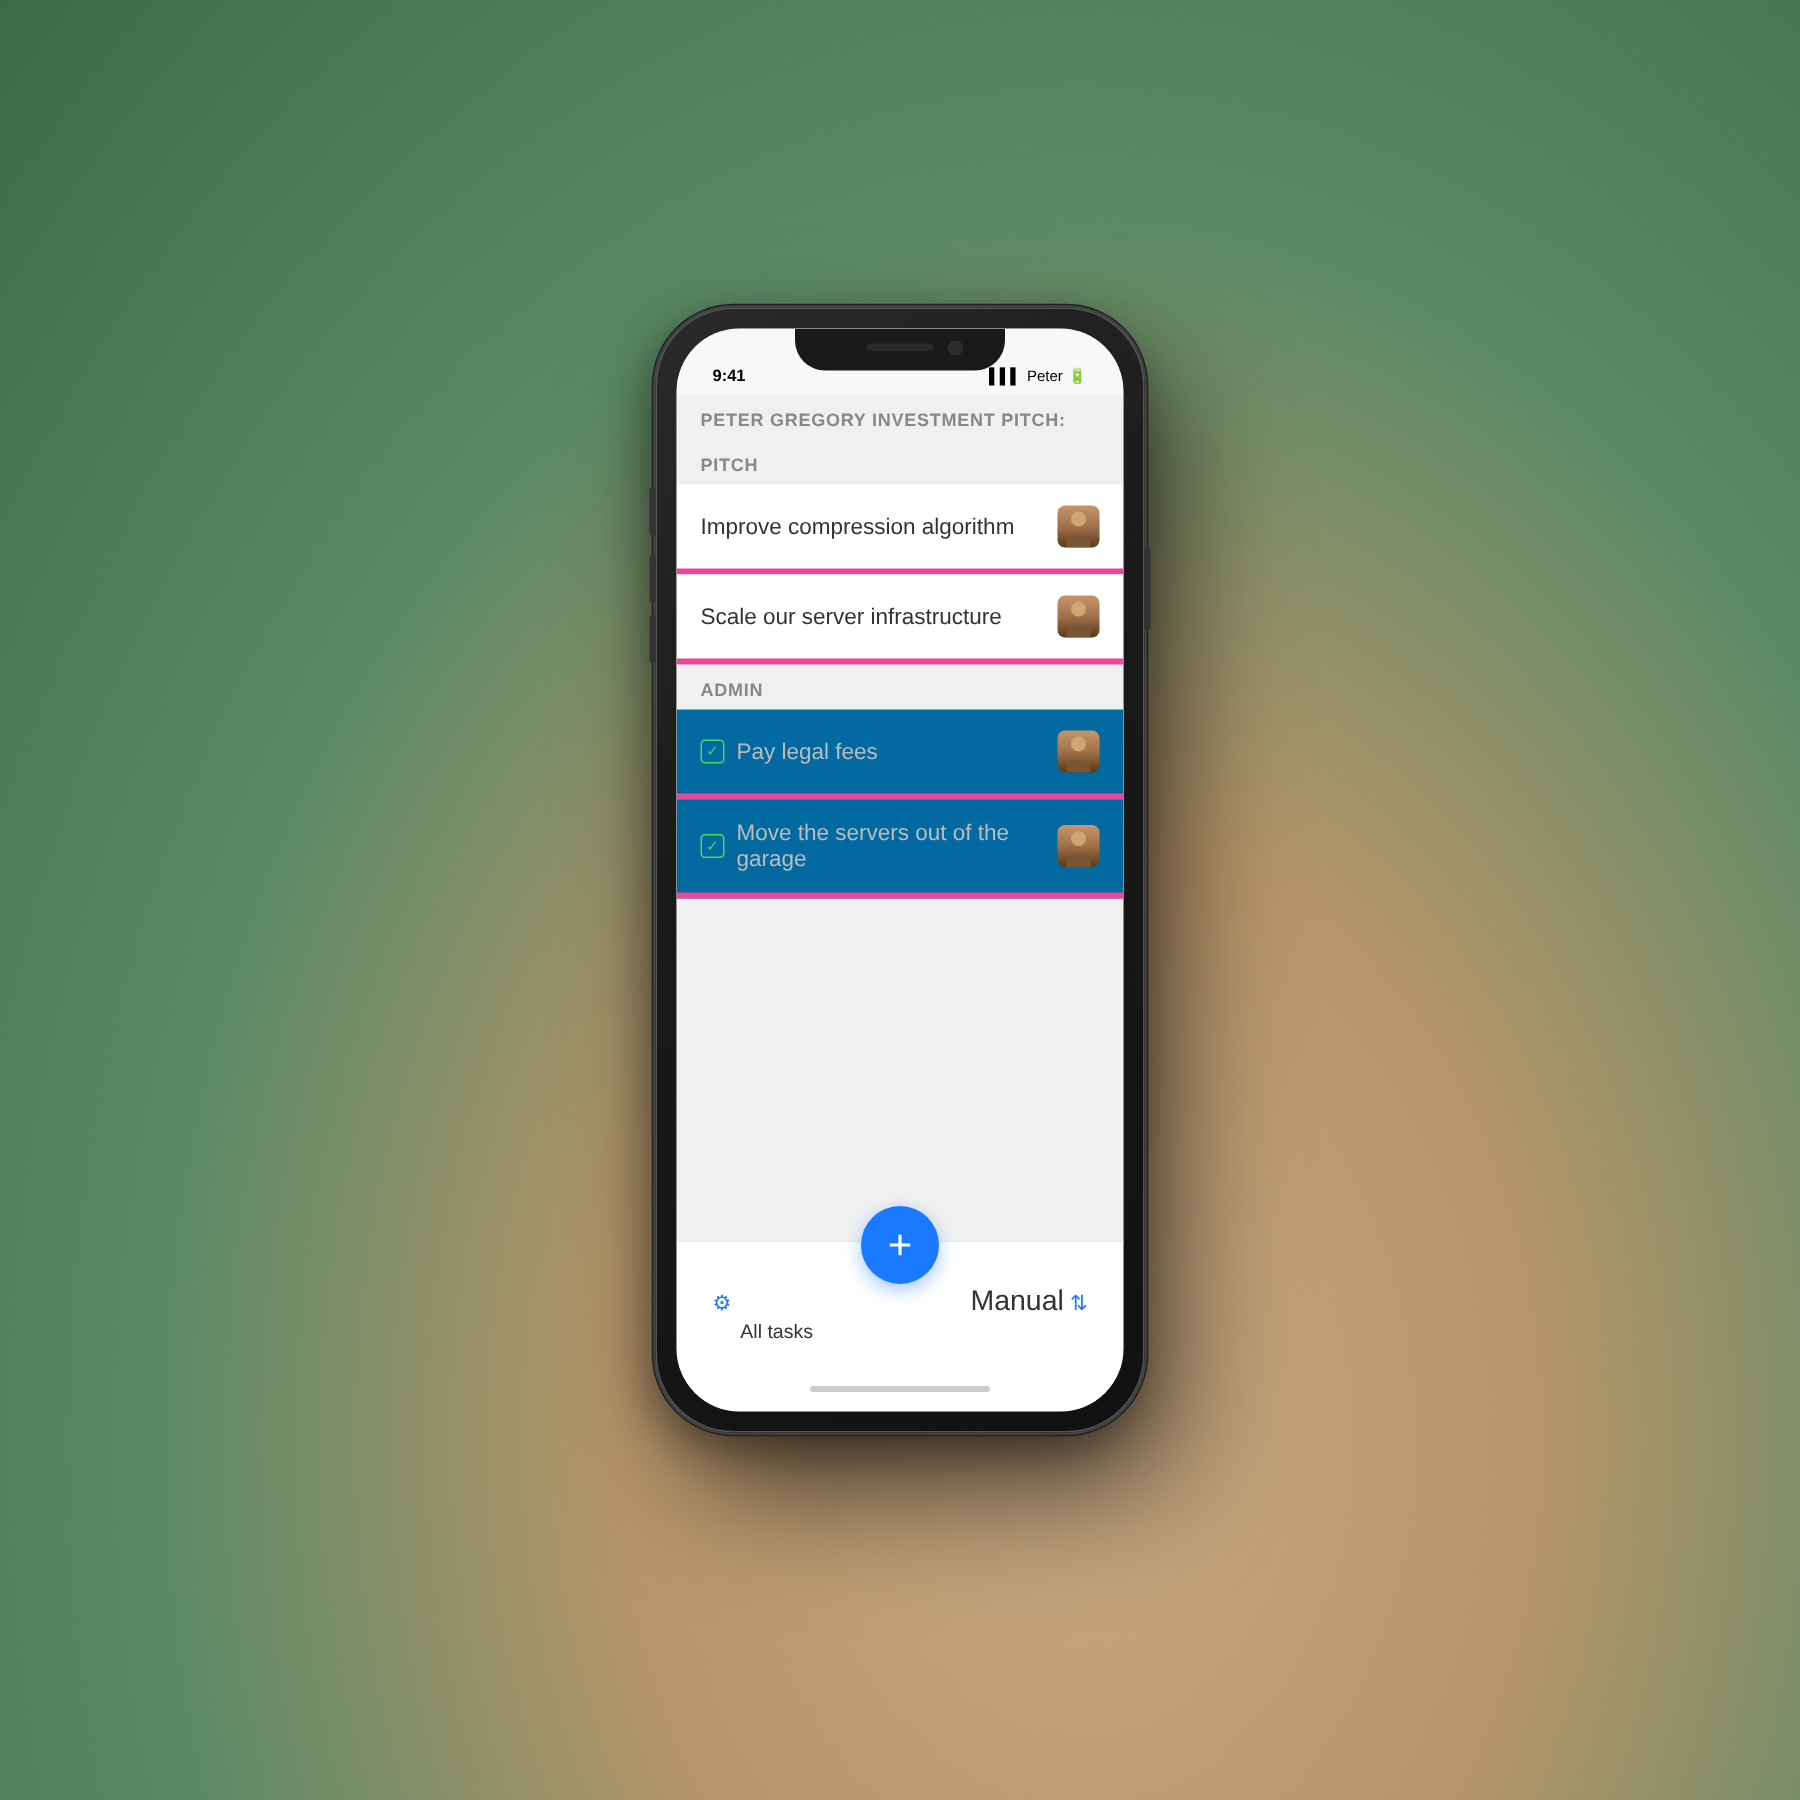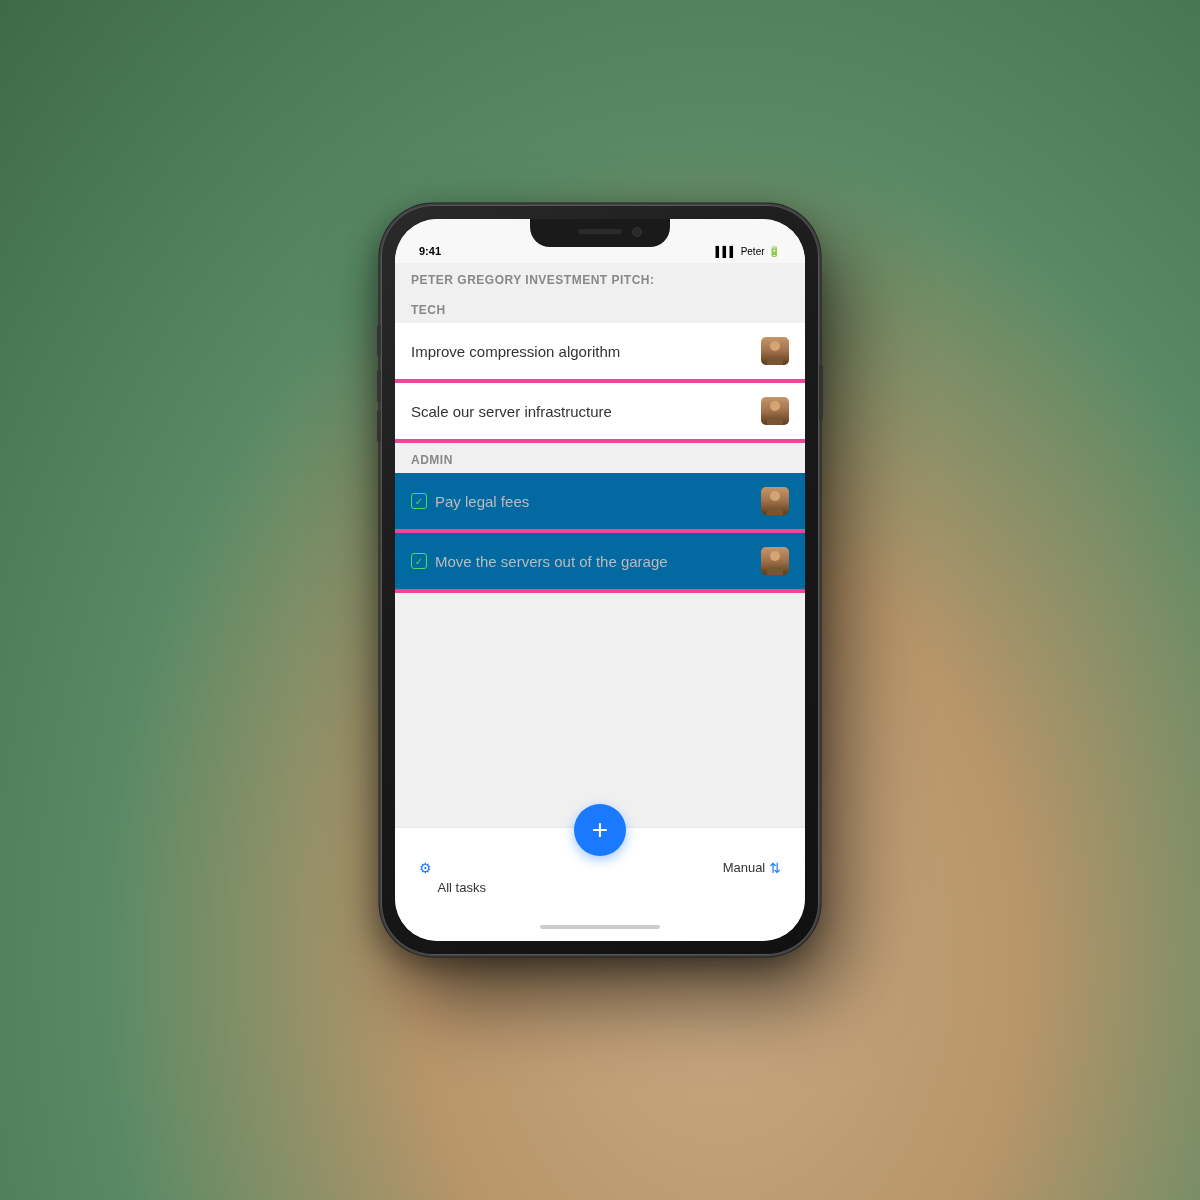--- a/index.html
+++ b/index.html
@@ -21,21 +21,21 @@
       height: 1200px;
       background: radial-gradient(ellipse at 60% 80%, #c8a882 0%, #b8956a 30%, #5a8a65 60%, #3d6b47 100%);
       display: flex;
       align-items: center;
       justify-content: center;
     }
 
     
     .phone-wrapper {
       position: relative;
-      width: 438px;
+      width: 326px;
       height: 750px;
       margin-top: -40px;
       padding-left: 40px;
     }
 
     .phone-shell {
       position: absolute;
       inset: 0;
       border-radius: 52px;
       background: linear-gradient(145deg, #2a2a2a 0%, #1a1a1a 40%, #111 100%);
@@ -392,21 +392,21 @@
       color: #333;
       margin-top: 40px;
     }
 
     .bottom-right {
       display: flex;
       align-items: center;
       gap: 4px;
     }
     .sort-label {
-      font-size: 13px;
+      font-size: 19px;
       color: #333;
     }
     .sort-icon {
       font-size: 14px;
       color: #1a7aff;
     }
 
     
     .home-indicator {
       text-align: center;
@@ -448,21 +448,21 @@
               <span>🔋</span>
             </div>
           </div>
 
 
           <div class="task-list">
 
             <div class="section-header">PETER GREGORY INVESTMENT PITCH:</div>
 
 
-            <div class="section-header">TECH</div>
+            <div class="section-header">PITCH</div>
 
             <div class="task-item">
               <span class="task-text">Improve compression algorithm</span>
               <div class="task-avatar"></div>
             </div>
             <div class="task-item">
               <span class="task-text">Scale our server infrastructure</span>
               <div class="task-avatar"></div>
             </div>
 

